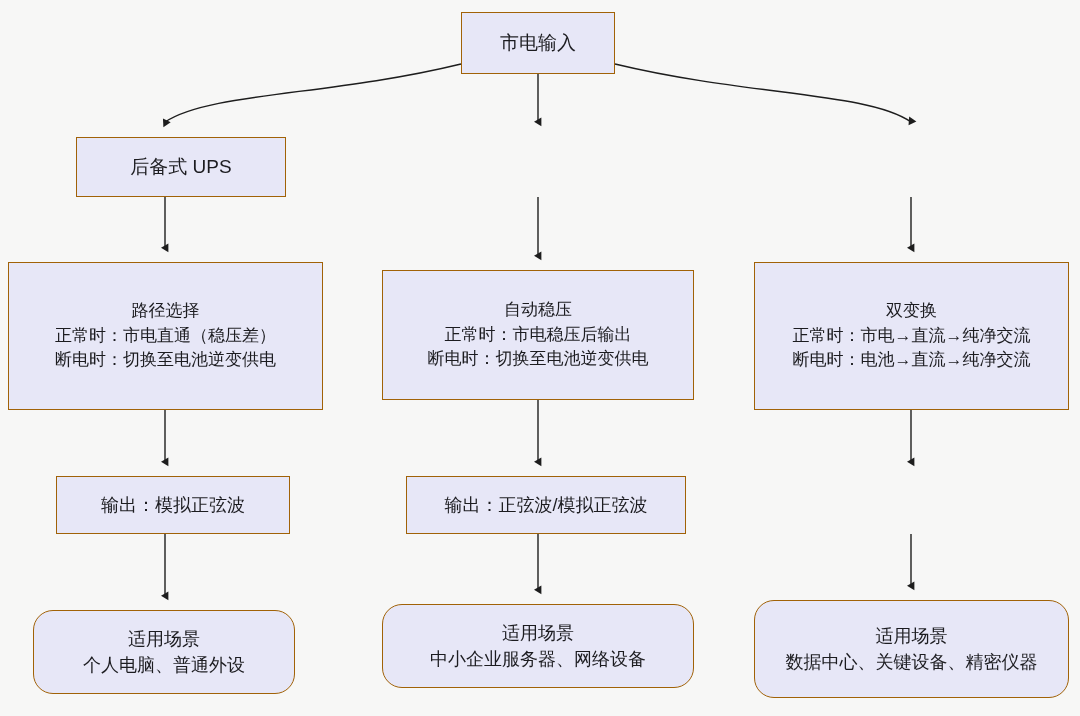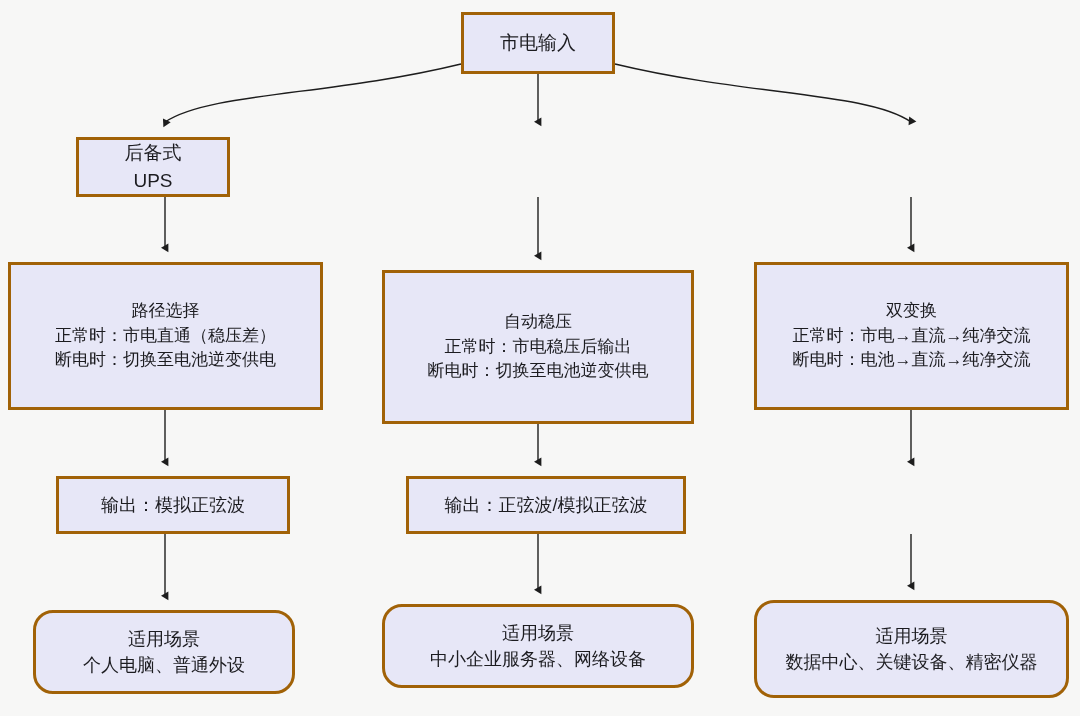--- a/index.html
+++ b/index.html
@@ -20,43 +20,43 @@
     left: 0;
     top: 0;
     width: 1080px;
     height: 716px;
     pointer-events: none;
   }
   .node {
     position: absolute;
     box-sizing: border-box;
     background: #e7e7f7;
-    border: 3px solid #a16207;
+    border: 1px solid #a16207;
     display: flex;
     align-items: center;
     justify-content: center;
     text-align: center;
     color: #1c1c20;
     line-height: 1.45;
     padding: 4px 24px;
     box-shadow: 0 0 0 0 rgba(0,0,0,0);
   }
   .node .txt {
     display: block;
     width: 100%;
     white-space: pre-line;
   }
   .n-root      { left: 461px; top: 12px;  width: 154px; height: 62px;  font-size: 19px; }
   .n-type      { font-size: 19px; }
-  .n-type-1    { left: 76px;  top: 137px; width: 154px; height: 60px; justify-content: center; }
+  .n-type-1    { left: 76px;  top: 137px; width: 210px; height: 60px; justify-content: center; }
   .n-type-2    { left: 429px; top: 137px; width: 218px; height: 60px; }
   .n-type-3    { left: 822px; top: 137px; width: 178px; height: 60px; }
   .n-detail    { font-size: 17px; }
   .n-detail-1  { left: 8px;   top: 262px; width: 315px; height: 148px; }
-  .n-detail-2  { left: 382px; top: 270px; width: 312px; height: 154px; }
+  .n-detail-2  { left: 382px; top: 270px; width: 312px; height: 130px; }
   .n-detail-3  { left: 754px; top: 262px; width: 315px; height: 148px; text-align: center; }
   .n-out       { font-size: 18px; margin-left: 8px; }
   .n-out-1     { left: 48px;  top: 476px; width: 234px; height: 58px; }
   .n-out-2     { left: 398px; top: 476px; width: 280px; height: 58px; }
   .n-out-3     { left: 792px; top: 476px; width: 238px; height: 58px; }
   .n-use       { font-size: 18px; border-radius: 20px; }
   .n-use-1     { left: 33px;  top: 610px; width: 262px; height: 84px; }
   .n-use-2     { left: 382px; top: 604px; width: 312px; height: 84px; }
   .n-use-3     { left: 754px; top: 600px; width: 315px; height: 98px; }
 </style>

